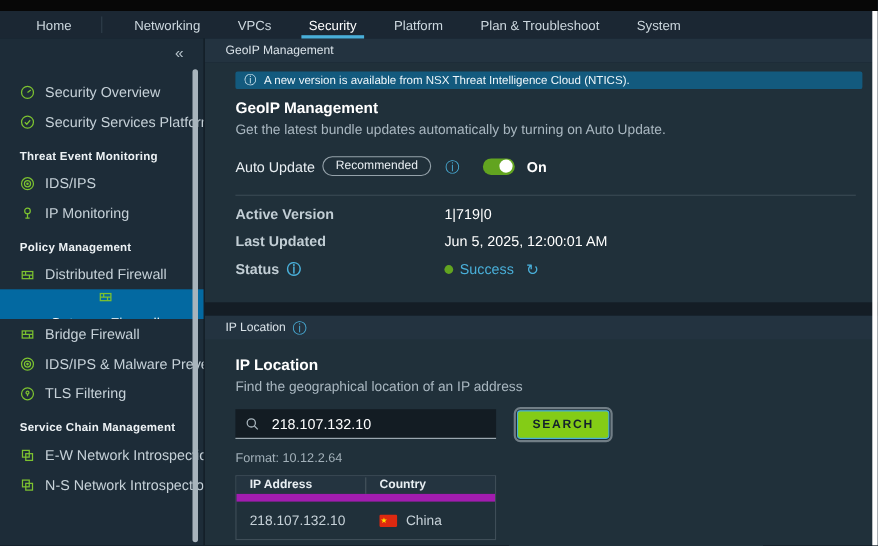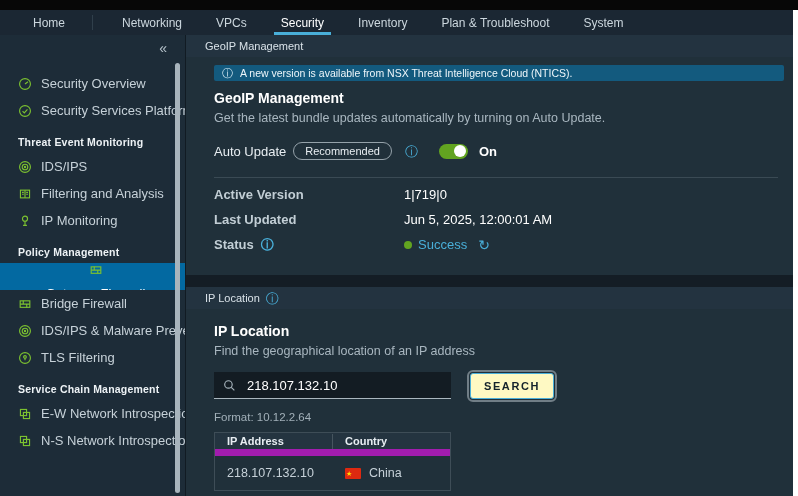--- a/index.html
+++ b/index.html
@@ -72,21 +72,21 @@
   .status-dot { width:8px; height:8px; border-radius:50%; background:#62a420; }
   .status-text { color:#49afd9; font-size:13px; }
   .refresh-glyph { color:#49afd9; font-size:14px; margin-left:5px; cursor:pointer; line-height:1; }
 
   .search-row { margin-top:13px; display:flex; align-items:center; }
   .search-box { width:237px; height:27px; background:#131c23; border-bottom:1px solid #aab7bf;
                 display:flex; align-items:center; gap:9px; padding:0 9px; }
   .search-box svg { stroke:#aab7bf; fill:none; stroke-width:1.4; flex:none; }
   .search-box input { flex:1; min-width:0; background:transparent; border:none; outline:none;
                       color:#ffffff; font-size:13px; font-family:"Liberation Sans",sans-serif; }
-  .search-btn { margin-left:19px; background:#fef9c3; color:#14222c; border:1px solid #49afd9;
+  .search-btn { margin-left:19px; background:#84cc16; color:#14222c; border:1px solid #49afd9;
                 border-radius:3px; padding:6px 13px; font-size:11px; font-weight:bold; letter-spacing:1.6px;
                 cursor:pointer; outline:2px solid #717e86; outline-offset:1px;
                 font-family:"Liberation Sans",sans-serif; }
 
   .format-hint { margin-top:12px; font-size:11.5px; color:#a2b0b9; }
 
   .result-table { margin-top:9px; width:237px; border:1px solid #3e4d57; }
   .thead { display:flex; align-items:center; height:23px; background:#243440; border-bottom:7px solid #a21caf;
            color:#e8eef2; font-size:11px; font-weight:bold; }
   .th-ip { width:118px; padding-left:12px; border-right:1px solid #46555f; height:15px; line-height:15px; }
@@ -102,21 +102,21 @@
 
 <div class="right-edge"></div>
 <div class="top-black"></div>
 
 <nav class="nav">
   <div class="nav-item">Home</div>
   <div class="nav-sep"></div>
   <div class="nav-item">Networking</div>
   <div class="nav-item">VPCs</div>
   <div class="nav-item active">Security</div>
-  <div class="nav-item">Inventory</div>
+  <div class="nav-item">Platform</div>
   <div class="nav-item">Plan &amp; Troubleshoot</div>
   <div class="nav-item">System</div>
 </nav>
 
 <div class="main">
 
   <aside class="sidebar">
     <div class="sidebar-top">
       <span class="collapse-glyph">«</span>
     </div>
@@ -149,37 +149,37 @@
               <circle cx="8" cy="8" r="6.2"></circle>
               <circle cx="8" cy="8" r="3.2"></circle>
               <circle cx="8" cy="8" r="0.7"></circle>
             </svg>
         </span>
         <span>IDS/IPS</span>
       </div>
       <div class="side-item">
         <span class="side-icon">
           <svg width="14" height="14" viewBox="0 0 16 16">
-              <rect x="2.8" y="3.6" width="10.4" height="8.8"></rect>
-              <path d="M8 3.6 V12.4 M4.6 6.2 H6.6 M4.6 8.3 H6.6 M9.4 6.2 H11.4 M9.4 8.3 H11.4"></path>
-            </svg>
-        </span>
-        <span>Filtering and Analysis</span>
-      </div>
-      <div class="side-item">
-        <span class="side-icon">
-          <svg width="14" height="14" viewBox="0 0 16 16">
               <circle cx="8" cy="5.4" r="2.9"></circle>
               <path d="M8 8.3 V13 M5.8 13 H10.2"></path>
             </svg>
         </span>
         <span>IP Monitoring</span>
       </div>
 
       <div class="side-header">Policy Management</div>
+      <div class="side-item">
+        <span class="side-icon">
+          <svg width="14" height="14" viewBox="0 0 16 16">
+              <rect x="2.5" y="4.4" width="11" height="7.4"></rect>
+              <path d="M2.5 8.1 H13.5 M6 4.4 V8.1 M10 8.1 V11.8"></path>
+            </svg>
+        </span>
+        <span>Distributed Firewall</span>
+      </div>
       <div class="side-item selected">
         <span class="side-icon">
           <svg width="14" height="14" viewBox="0 0 16 16">
               <rect x="2.5" y="4.4" width="11" height="7.4"></rect>
               <path d="M2.5 8.1 H13.5 M6 4.4 V8.1 M10 8.1 V11.8"></path>
             </svg>
         </span>
         <span>Gateway Firewall</span>
       </div>
       <div class="side-item">

